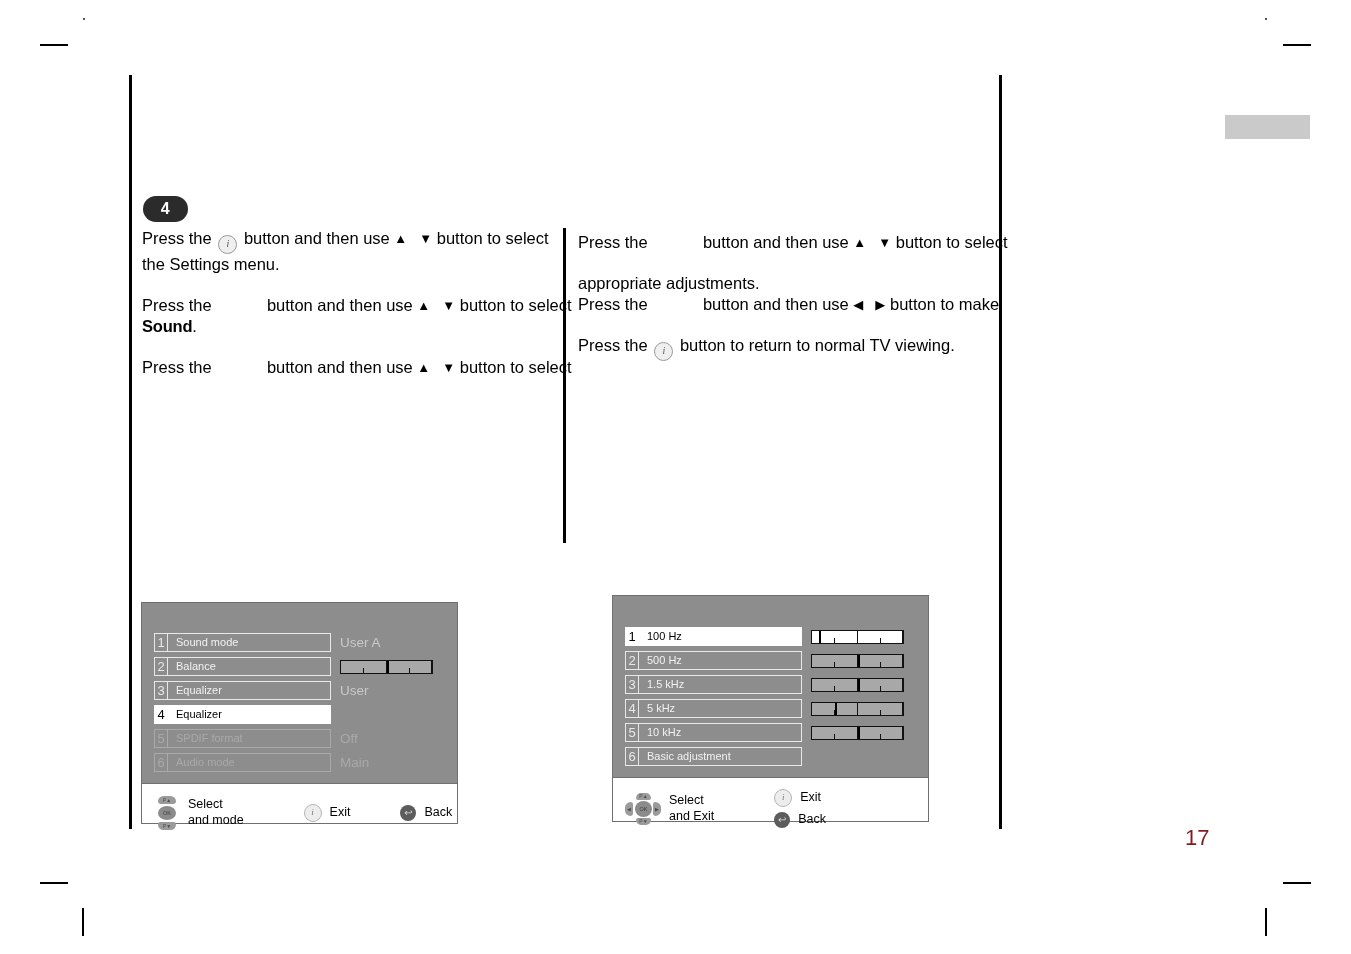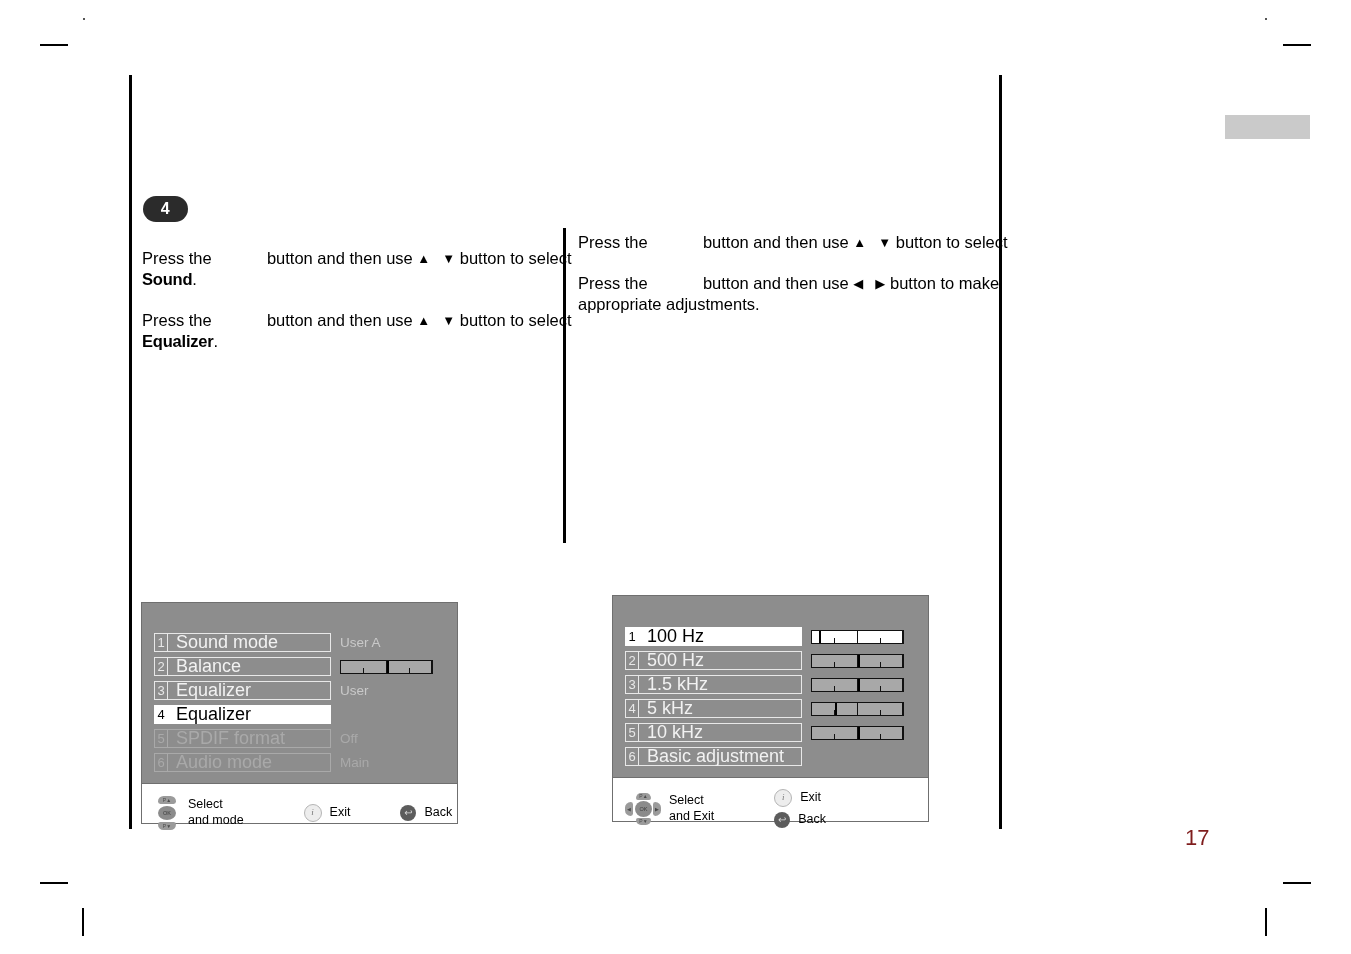--- a/index.html
+++ b/index.html
@@ -99,21 +99,21 @@
     line-height: 17px;
     text-align: center;
     flex: 0 0 auto;
   }
   .label-box {
     height: 19px;
     border: 1px solid #e8e8e8;
     border-left: none;
     box-sizing: border-box;
     color: #f2f2f2;
-    font-size: 18px;
+    font-size: 11px;
     line-height: 17px;
     padding-left: 8px;
     flex: 0 0 auto;
   }
   #osd-left .label-box  { width: 163px; }
   #osd-right .label-box { width: 163px; }
 
   
   .osd-row.selected .num-box {
     background: #ffffff; color: #000; border-color: #ffffff;
@@ -257,20 +257,28 @@
 <div class="frame-line" id="frame-left"></div>
 <div class="frame-line" id="frame-right"></div>
 <div class="frame-line" id="col-divider"></div>
 <div id="tab-mark"></div>
 
 <div id="step-badge">4</div>
 
 <div class="instr-col" id="instr-left">
 
   <div class="para">
+    <span class="line">
+      <span>Press the</span>
+      <span class="i-btn">i</span>
+      <span>button and then use</span>
+      <span class="arrow">▲</span><span class="sp-sm"></span><span class="arrow">▼</span>
+      <span>button to select</span>
+    </span>
+    <span class="line">the Settings menu.</span>
   </div>
 
   <div class="para">
     <span class="line">
       <span>Press the</span>
       <span class="gap-btn"></span>
       <span>button and then use</span>
       <span class="arrow">▲</span><span class="sp-sm"></span><span class="arrow">▼</span>
       <span>button to select</span>
     </span>
@@ -278,48 +286,54 @@
   </div>
 
   <div class="para">
     <span class="line">
       <span>Press the</span>
       <span class="gap-btn"></span>
       <span>button and then use</span>
       <span class="arrow">▲</span><span class="sp-sm"></span><span class="arrow">▼</span>
       <span>button to select</span>
     </span>
-    <span class="line"><span class="bold-term">Equalizer</span><span>.</span></span>
   </div>
 
 </div>
 
 <div class="instr-col" id="instr-right">
 
   <div class="para">
     <span class="line">
       <span>Press the</span>
       <span class="gap-btn"></span>
       <span>button and then use</span>
       <span class="arrow">▲</span><span class="sp-sm"></span><span class="arrow">▼</span>
       <span>button to select</span>
     </span>
   </div>
 
   <div class="para">
+    <span class="line">appropriate adjustments.</span>
     <span class="line">
       <span>Press the</span>
       <span class="gap-btn"></span>
       <span>button and then use</span>
       <span class="arrow">◀</span><span class="sp-sm"></span><span class="arrow">▶</span>
       <span>button to make</span>
     </span>
-    <span class="line">appropriate adjustments.</span>
-  </div>
-
+  </div>
+
+  <div class="para">
+    <span class="line">
+      <span>Press the</span>
+      <span class="i-btn">i</span>
+      <span>button to return to normal TV viewing.</span>
+    </span>
+  </div>
 
 </div>
 
 <div class="osd" id="osd-left">
   <div class="osd-rows" id="sound-rows">
       <div class="osd-row">
         <div class="num-box">1</div>
         <div class="label-box">Sound mode</div>
         <div class="osd-value">User A</div>
       </div>

